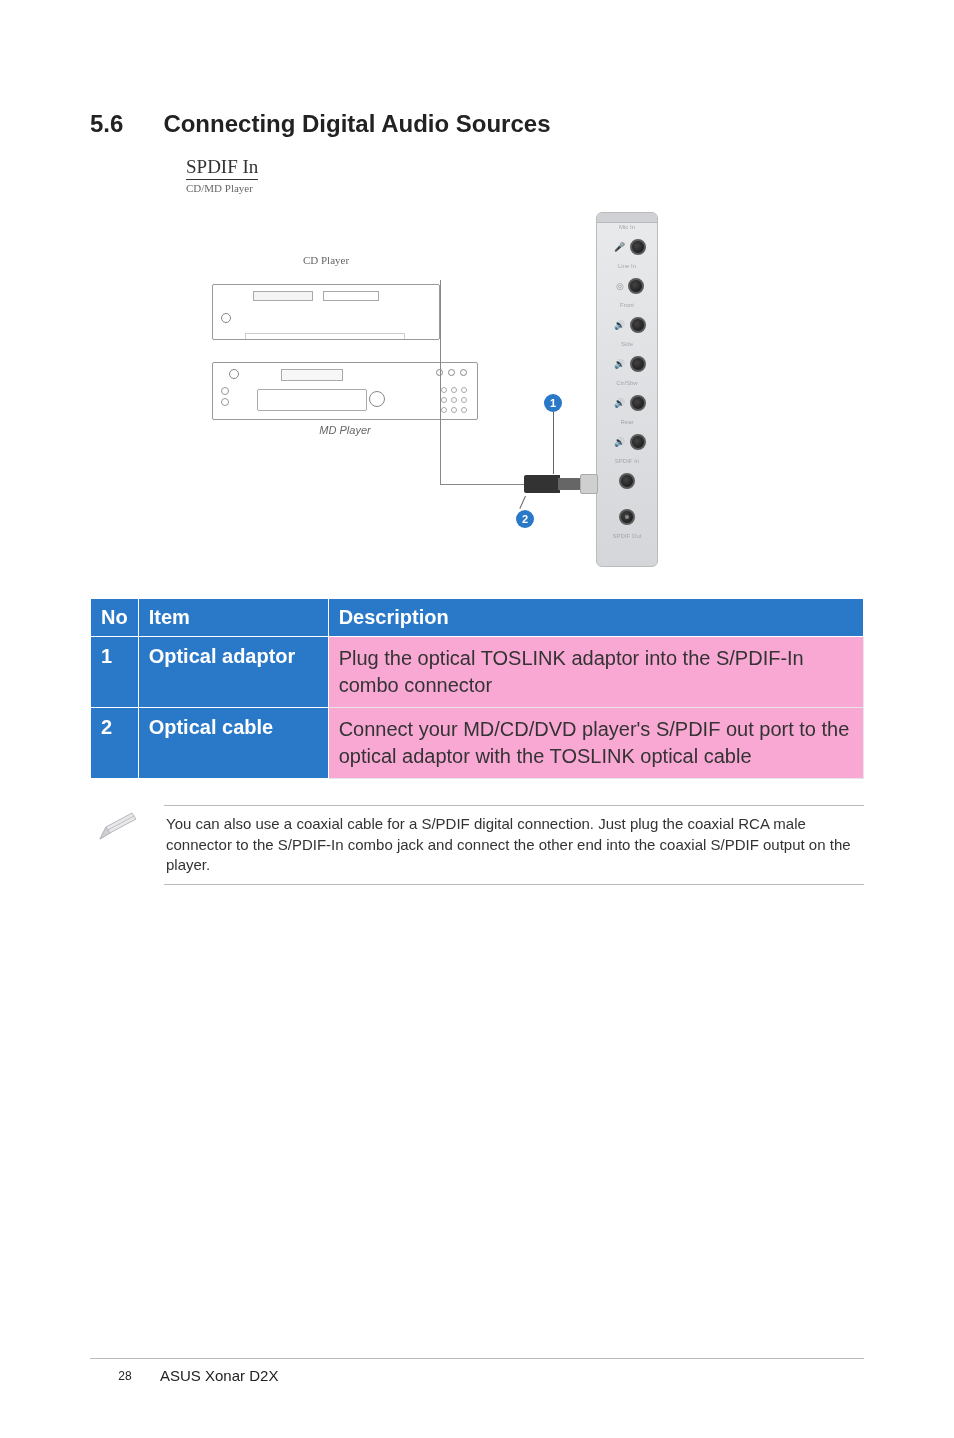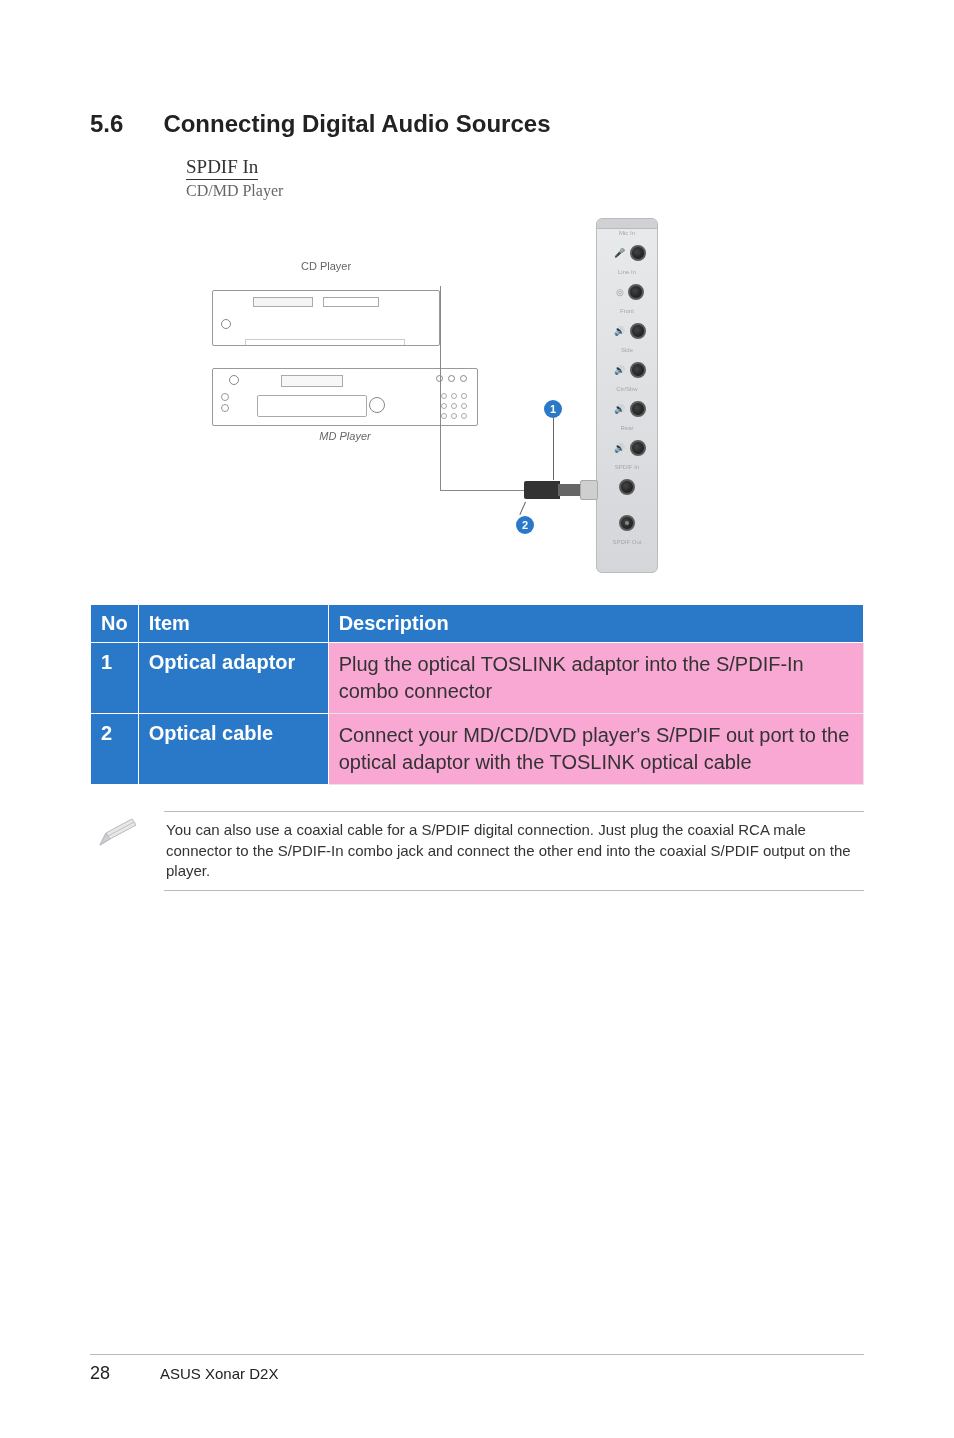--- a/index.html
+++ b/index.html
@@ -3,31 +3,31 @@
 <meta charset="utf-8">
 <style>
   * { box-sizing: border-box; margin: 0; padding: 0; }
   html, body { width: 954px; height: 1438px; background: #fff; font-family: Arial, Helvetica, sans-serif; color: #222; }
   .page { width: 954px; height: 1438px; position: relative; padding: 110px 90px 6px 90px; }
   .heading-row { display: flex; align-items: baseline; gap: 40px; margin-bottom: 18px; }
   .sec-num { font-size: 24px; font-weight: bold; }
   .sec-title { font-size: 24px; font-weight: bold; text-align: center; }
   .diagram-wrap { margin-left: 96px; margin-bottom: 24px; }
   .diag-label-1 { font-family: Georgia, 'Times New Roman', serif; font-size: 19px; color: #333; border-bottom: 1px solid #333; display: inline-block; padding-bottom: 1px; }
-  .diag-label-2 { font-family: Georgia, 'Times New Roman', serif; font-size: 16px; color: #666; margin-top: 2px; margin-bottom: 10px; }
+  .diag-label-2 { font-family: Georgia, 'Times New Roman', serif; font-size: 11px; color: #666; margin-top: 2px; margin-bottom: 10px; }
   .diagram-canvas { position: relative; width: 480px; height: 370px; }
   .bracket { position: absolute; right: 8px; top: 8px; width: 62px; height: 355px; background: linear-gradient(180deg,#e9eaec,#d4d6d9); border: 1px solid #bbb; border-radius: 6px; }
   .bracket-top { width: 100%; height: 10px; background: #cfd1d4; border-bottom: 1px solid #b7b9bc; border-radius: 5px 5px 0 0; }
   .port-row { display:flex; align-items:center; justify-content:center; gap:4px; height:30px; }
   .port-icon { font-size: 9px; color:#999; margin-left:6px;}
   .port-hole { width:16px; height:16px; border-radius:50%; border:2px solid #5a5a5a; background: radial-gradient(circle at 40% 40%, #444, #111); position:relative; }
   .port-hole.inner::after { content:""; position:absolute; inset:4px; border-radius:50%; background:#888; }
   .port-label-tiny { font-size:6px; color:#a5a7aa; text-align:center; height:9px; line-height:9px; }
   .cd-box { position:absolute; left:26px; top:50px; width:228px; height:80px; }
-  .cd-title { font-size:11px; color:#666; text-align:center; margin-bottom:18px;}
+  .cd-title { font-size:11px; color:#666; text-align:center; margin-bottom:18px;font-family:Liberation Serif, serif;}
   .device { border:1px solid #999; border-radius:2px; background:#fff; height:56px; position:relative; padding:4px 8px;}
   .cd-disp { position:absolute; top:6px; left:40px; width:60px; height:10px; border:1px solid #aaa; background:#f4f4f4;}
   .cd-disp2 { position:absolute; top:6px; left:110px; width:56px; height:10px; border:1px solid #aaa; }
   .cd-btn { position:absolute; top:28px; left:8px; width:10px; height:10px; border:1px solid #888; border-radius:50%; }
   .cd-slot { position:absolute; bottom:0; left:32px; width:160px; height:6px; border:1px solid #ccc; border-bottom:none;}
   .md-box { position:absolute; left:26px; top:158px; width:266px; height:82px;font-style:italic; }
   .md-title { font-size:11px; color:#666; text-align:center; margin-top:4px;}
   .md-device { border:1px solid #999; border-radius:2px; background:#fff; height:58px; position:relative;}
   .md-dots { position:absolute; right:10px; top:6px; display:flex; gap:5px;}
   .md-dot { width:7px; height:7px; border:1px solid #888; border-radius:50%; }
@@ -56,21 +56,21 @@
   table.items th.item { width:190px; }
   table.items td { padding:8px 10px; border:1px solid #e6e6e8; vertical-align:top; }
   table.items td.no { background:#2a78c8; color:#fff; font-weight:bold; text-align:left; border:1px solid #fff; }
   table.items td.item { background:#2a78c8; color:#fff; font-weight:bold; border:1px solid #fff; }
   table.items td.desc { background:#f9a8d4; color:#333; line-height:1.35; }
   .note-block { display:flex; align-items:flex-start; gap:18px; margin-top:26px; padding-left:4px;}
   .note-icon { width:52px; flex:0 0 52px; display:flex; align-items:center; justify-content:center;}
   .note-text { flex:1; border-top:1px solid #bbb; border-bottom:1px solid #bbb; padding:8px 2px; font-size:15px; line-height:1.38; color:#333;}
   .footer { position:absolute; left:0; right:0; bottom:54px; padding:0 90px; }
   .footer-line { border-top:1px solid #bbb; padding-top:8px; display:flex; align-items:center; }
-  .footer-page { font-size:18px; width:70px; }
+  .footer-page { font-size:12px; width:70px; text-align:center; }
   .footer-prod { font-size:15px; flex:1; }
   
   .pencil { transform: rotate(0deg); }
 </style>
 </head>
 <body>
 
 <div class="page">
 
   <div class="heading-row">

